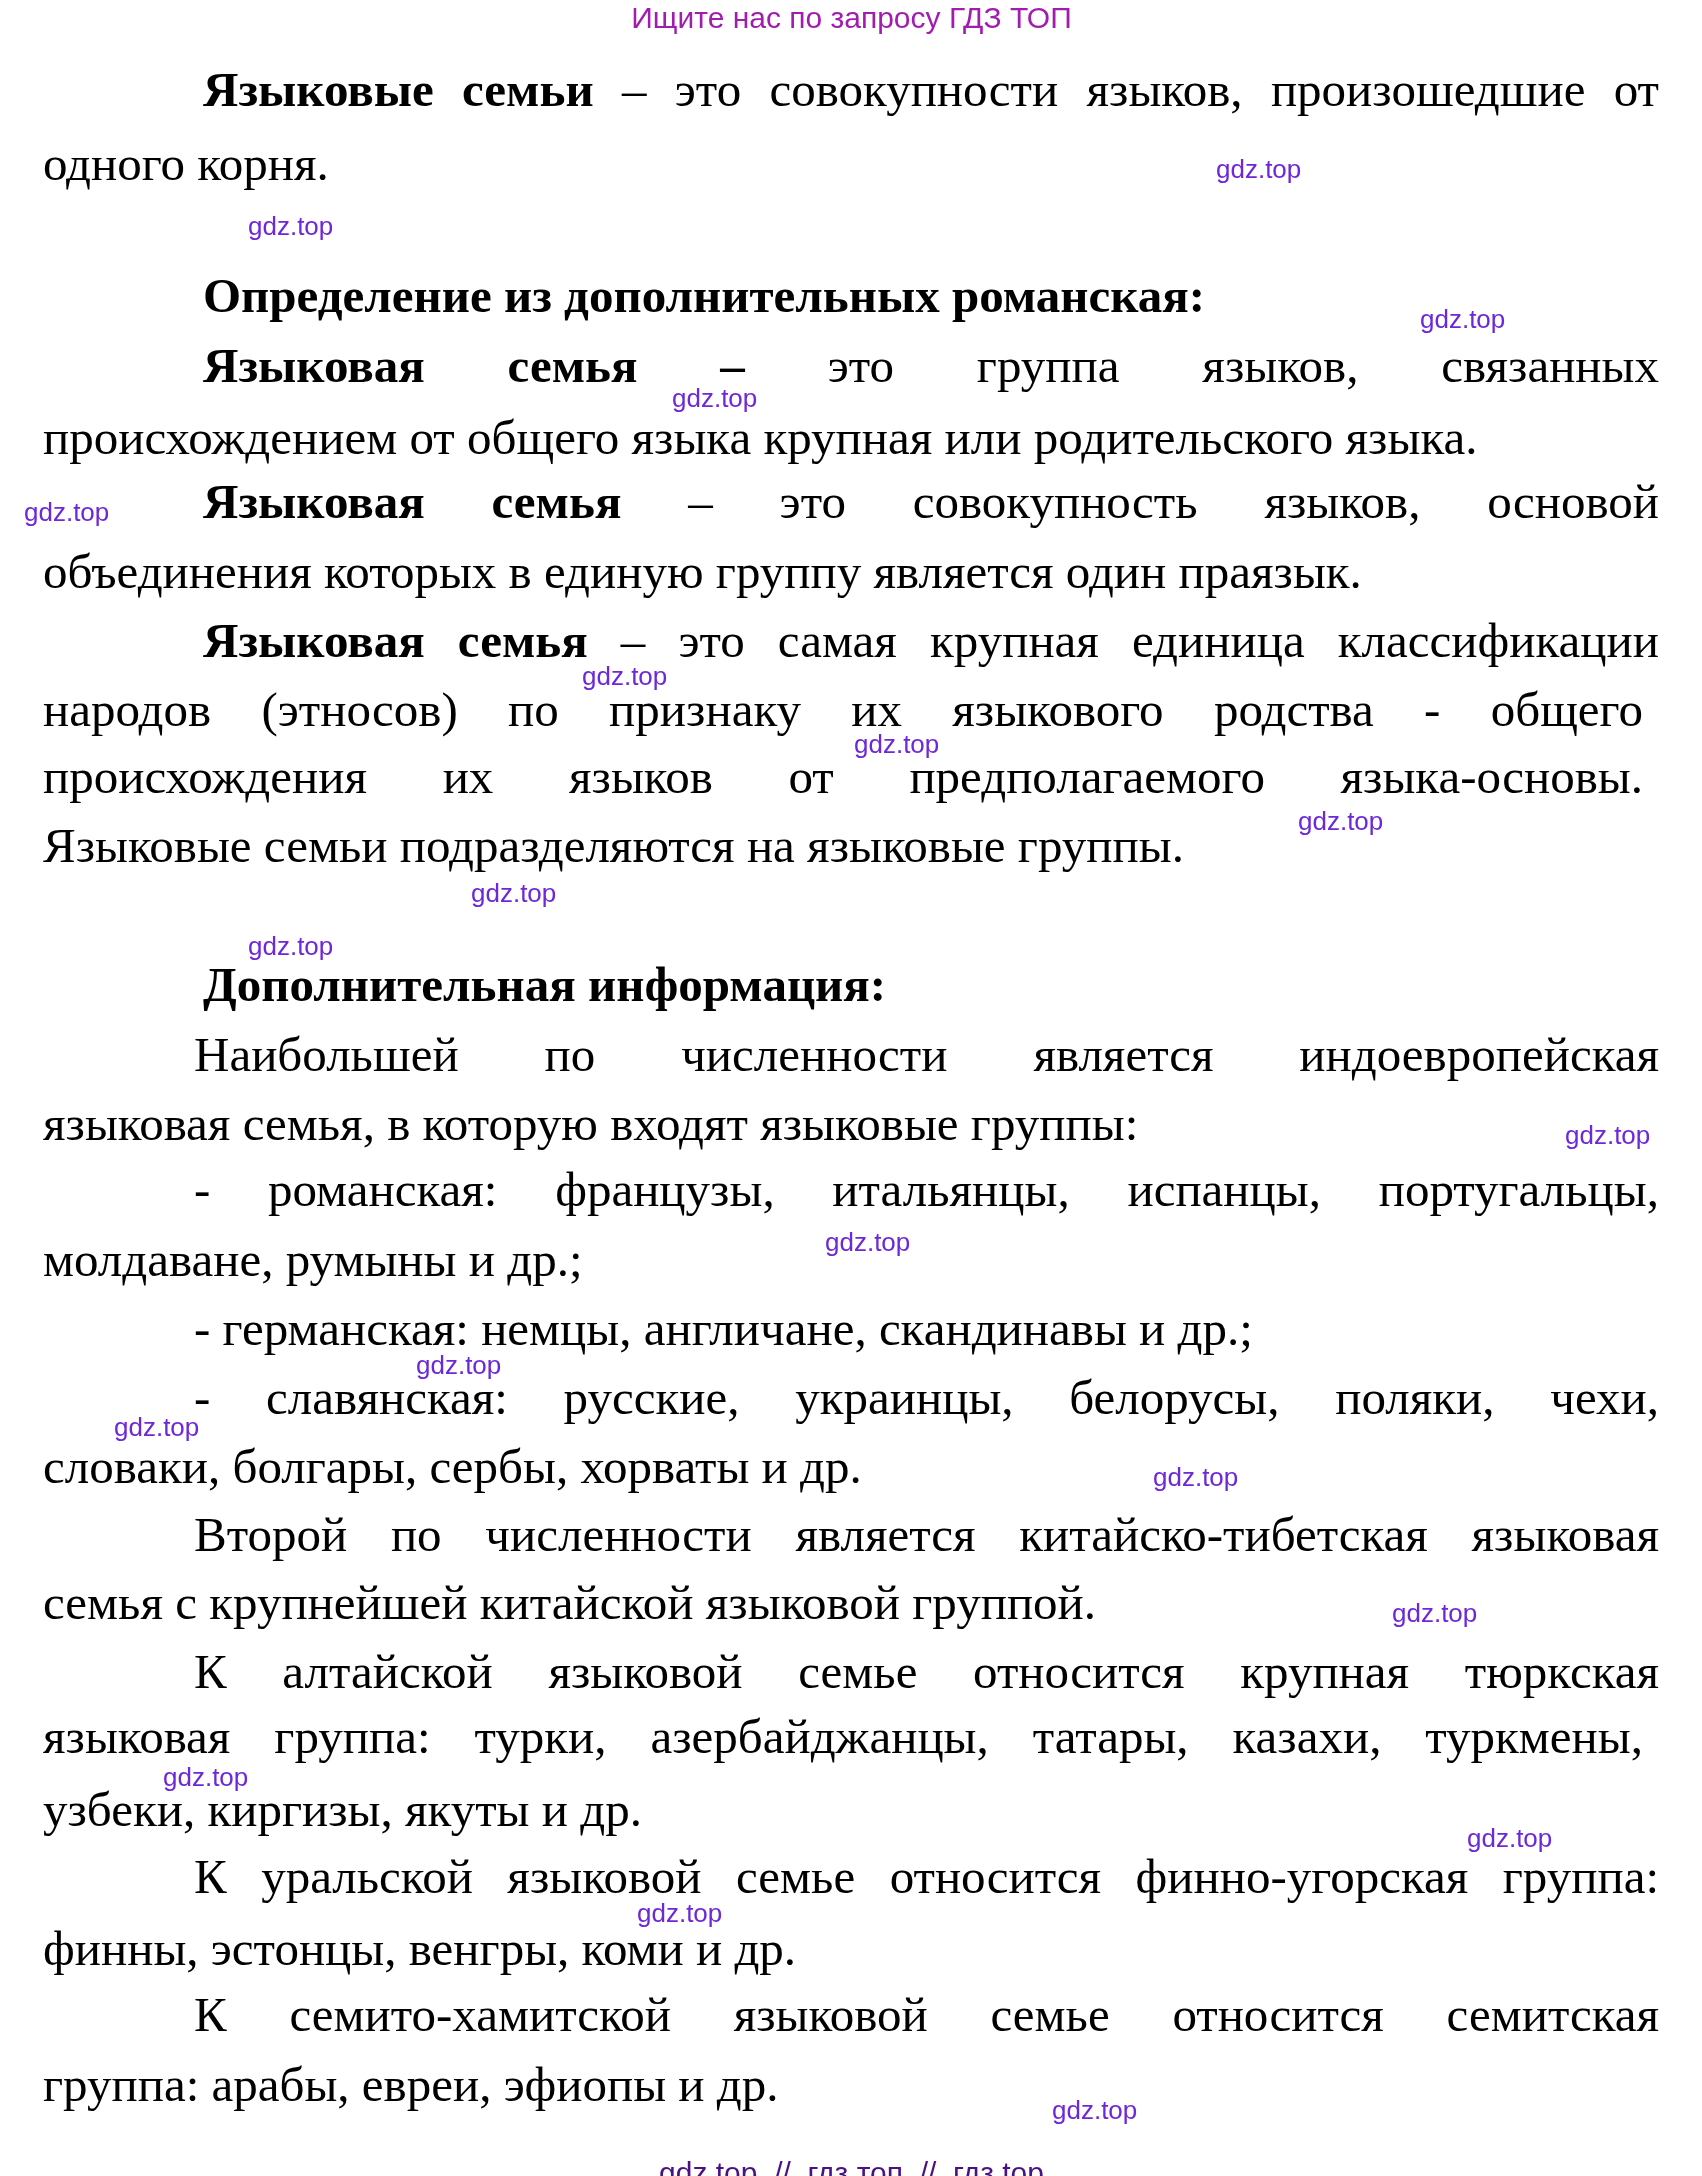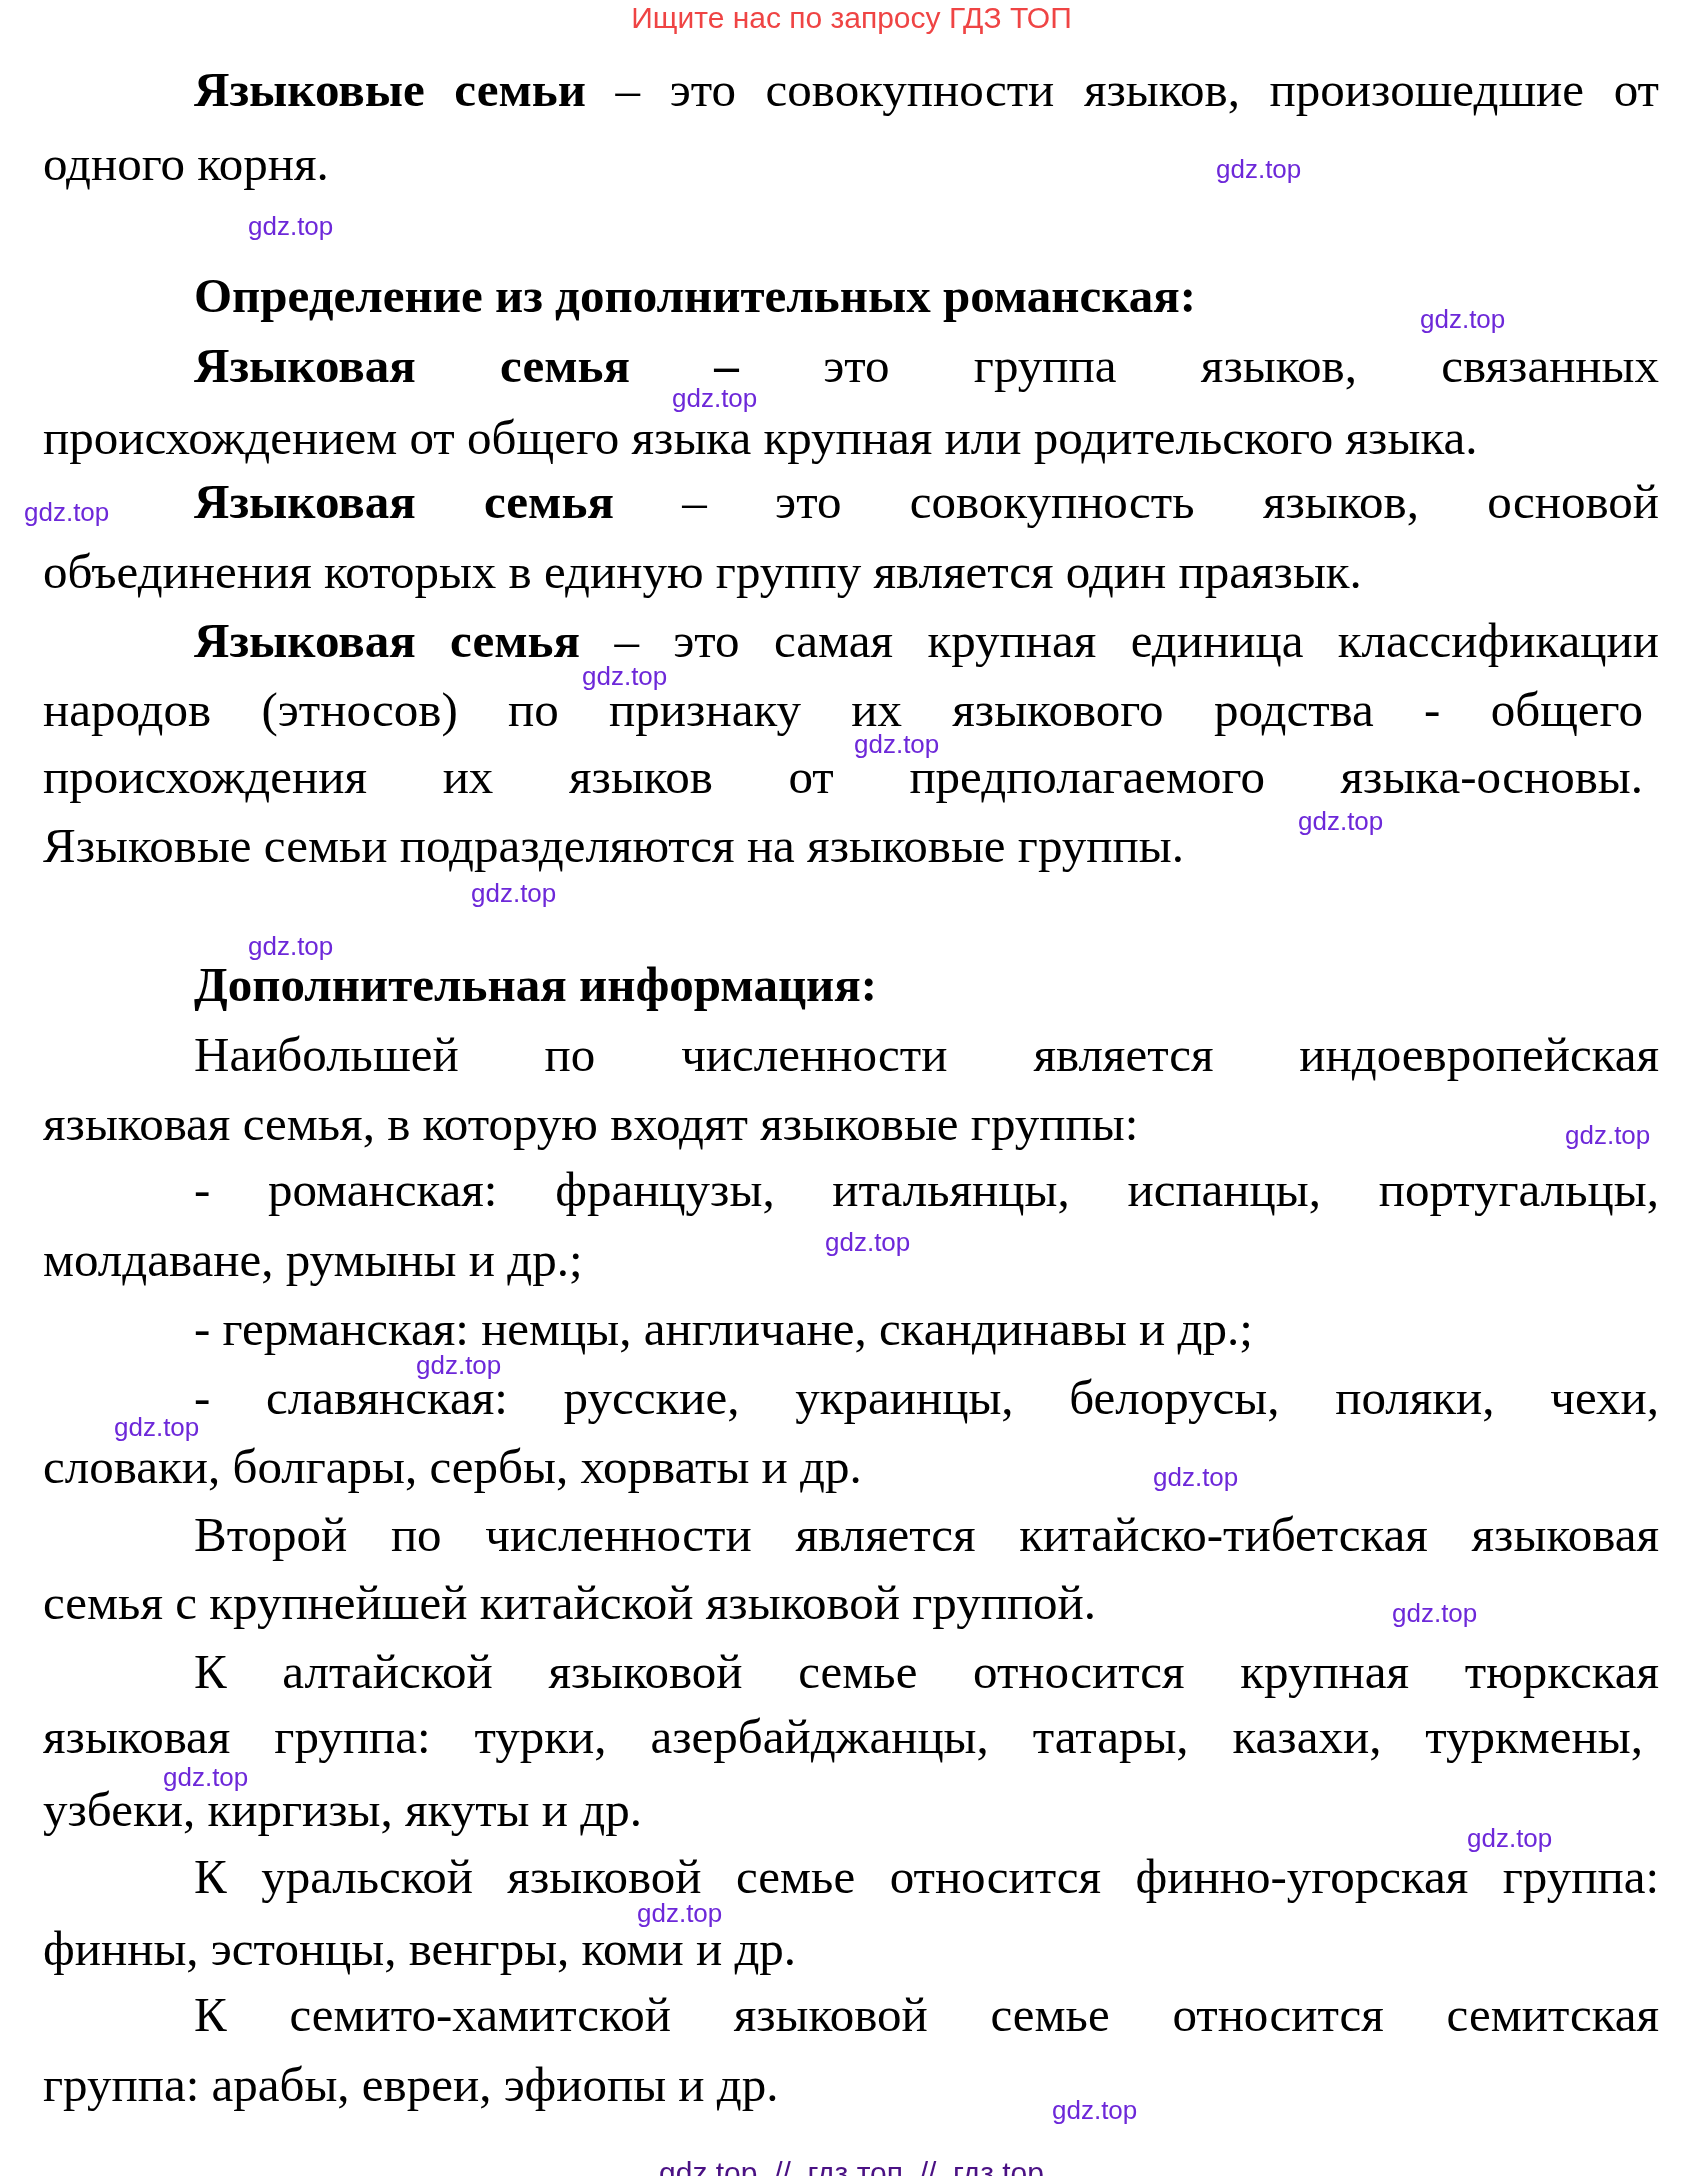--- a/index.html
+++ b/index.html
@@ -6,28 +6,28 @@
   body { width: 1703px; height: 2177px; position: relative; overflow: hidden; }
   .hdr { position: absolute; left: 0; width: 1703px; top: 0; height: 36px; line-height: 36px;
          text-align: center; font-family: "Liberation Sans", sans-serif; font-size: 30px; }
   .ftr { position: absolute; left: 0; width: 1703px; top: 2137px; height: 39px; line-height: 39px;
          text-align: center; font-family: "Liberation Sans", sans-serif; font-size: 30px; white-space: pre; margin-top: 16px; }
   .ln { position: absolute; height: 62px; line-height: 62px; font-family: "Liberation Serif", serif;
         font-size: 49px; color: #000; white-space: nowrap; }
   .ln.first { left: 194px; width: 1465px; }
   .ln.cont { left: 43px; width: 1600px; }
   .ln.just { text-align: justify; text-align-last: justify; white-space: normal; }
-  .b { font-weight: bold; }
+  .b { font-weight: bold; margin-left: 9px; }
   .wm { position: absolute; font-family: "Liberation Sans", sans-serif; font-size: 26px;
         height: 30px; line-height: 30px; color: #6d28d9; white-space: nowrap; }
 </style>
 </head>
 <body>
 
-<div class="hdr" style="color:#ef4444">Ищите нас по запросу ГДЗ ТОП</div>
+<div class="hdr" style="color:#a21caf">Ищите нас по запросу ГДЗ ТОП</div>
 
 <div class="ln first just" style="top:59px">
   <span class="b">Языковые семьи</span><span> – это совокупности языков, произошедшие от</span>
 </div>
 <div class="ln cont" style="top:133px">одного корня.</div>
 
 <div class="ln first b" style="top:265px">Определение из дополнительных романская:</div>
 
 <div class="ln first just" style="top:335px">
   <span class="b">Языковая семья –</span>

